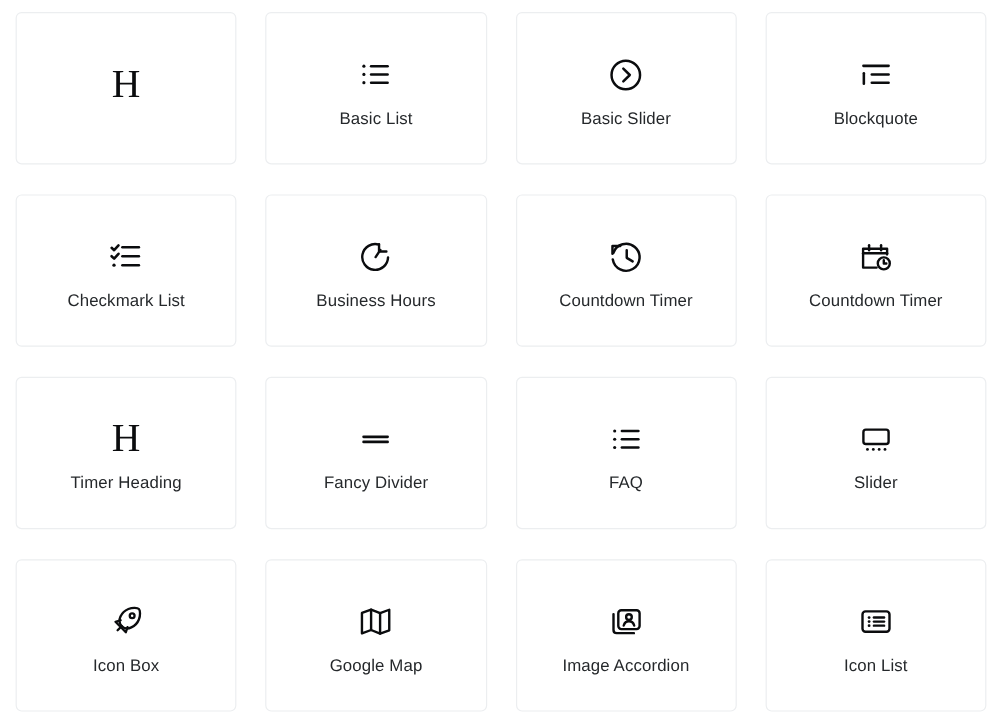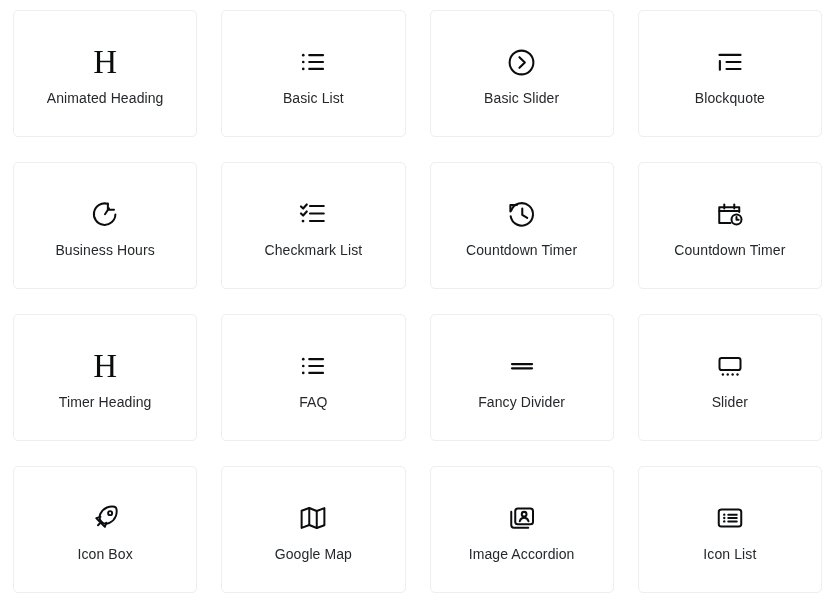--- a/index.html
+++ b/index.html
@@ -70,21 +70,20 @@
 </style>
 </head>
 <body>
 
 <div id="widget-grid">
 
   <div class="widget-card">
     <div class="widget-icon">
       <span class="glyph-h">H</span>
     </div>
-    <div class="widget-label">Animated Heading</div>
   </div>
 
   <div class="widget-card">
     <div class="widget-icon">
       <svg width="30" height="30" viewBox="0 0 24 24" fill="none" stroke="currentColor" stroke-width="1.7" stroke-linecap="round">
         <circle cx="4.2" cy="6.5" r="1.05" fill="currentColor" stroke="none"></circle>
         <circle cx="4.2" cy="12" r="1.05" fill="currentColor" stroke="none"></circle>
         <circle cx="4.2" cy="17.5" r="1.05" fill="currentColor" stroke="none"></circle>
         <line x1="9" y1="6.5" x2="20" y2="6.5"></line>
         <line x1="9" y1="12" x2="20" y2="12"></line>
@@ -111,45 +110,45 @@
         <line x1="3.9" y1="11.2" x2="3.9" y2="18.2"></line>
         <line x1="9.2" y1="12" x2="20.4" y2="12"></line>
         <line x1="9.2" y1="17.6" x2="20.4" y2="17.6"></line>
       </svg>
     </div>
     <div class="widget-label">Blockquote</div>
   </div>
 
   <div class="widget-card">
     <div class="widget-icon">
-      <svg width="30" height="30" viewBox="0 0 24 24" fill="none" stroke="currentColor" stroke-width="1.6" stroke-linecap="round" stroke-linejoin="round">
-        <path d="M14.2 3.9 A8.6 8.6 0 1 0 20.3 12.4"></path>
-        <polyline points="14.3,3.6 14.3,8.5 19.2,8.5" fill="none"></polyline>
-        <line x1="12" y1="12.2" x2="15.2" y2="7.4"></line>
-      </svg>
-    </div>
-    <div class="widget-label">Business Hours</div>
-  </div>
-
-  <div class="widget-card">
-    <div class="widget-icon">
       <svg width="30" height="30" viewBox="0 0 24 24" fill="none" stroke="currentColor" stroke-width="1.7" stroke-linecap="round" stroke-linejoin="round">
         <polyline points="2.4,6.0 4.1,7.6 7.0,4.4"></polyline>
         <polyline points="2.4,11.6 4.1,13.2 7.0,10.0"></polyline>
         <circle cx="4.0" cy="17.6" r="1.1" fill="currentColor" stroke="none"></circle>
         <line x1="9.6" y1="5.6" x2="20.6" y2="5.6"></line>
         <line x1="9.6" y1="11.6" x2="20.6" y2="11.6"></line>
         <line x1="9.6" y1="17.6" x2="20.6" y2="17.6"></line>
       </svg>
     </div>
     <div class="widget-label">Checkmark List</div>
   </div>
 
   <div class="widget-card">
     <div class="widget-icon">
+      <svg width="30" height="30" viewBox="0 0 24 24" fill="none" stroke="currentColor" stroke-width="1.6" stroke-linecap="round" stroke-linejoin="round">
+        <path d="M14.2 3.9 A8.6 8.6 0 1 0 20.3 12.4"></path>
+        <polyline points="14.3,3.6 14.3,8.5 19.2,8.5" fill="none"></polyline>
+        <line x1="12" y1="12.2" x2="15.2" y2="7.4"></line>
+      </svg>
+    </div>
+    <div class="widget-label">Business Hours</div>
+  </div>
+
+  <div class="widget-card">
+    <div class="widget-icon">
       <svg width="31" height="31" viewBox="0 0 24 24" fill="none" stroke="currentColor" stroke-width="1.6" stroke-linecap="round" stroke-linejoin="round">
         <path d="M4.0 9.0 A8.7 8.7 0 1 1 3.6 13.3"></path>
         <polyline points="8.4,4.6 3.4,4.6 3.4,9.6"></polyline>
         <polyline points="12.6,7.4 12.6,12.3 16.4,14.6"></polyline>
       </svg>
     </div>
     <div class="widget-label">Countdown Timer</div>
   </div>
 
   <div class="widget-card">
@@ -164,48 +163,48 @@
       </svg>
     </div>
     <div class="widget-label">Countdown Timer</div>
   </div>
 
   <div class="widget-card">
     <div class="widget-icon">
       <span class="glyph-h">H</span>
     </div>
     <div class="widget-label">Timer Heading</div>
+  </div>
+
+  <div class="widget-card">
+    <div class="widget-icon">
+      <svg width="30" height="30" viewBox="0 0 24 24" fill="none" stroke="currentColor" stroke-width="1.8" stroke-linecap="round">
+        <line x1="4.0" y1="10.4" x2="20.0" y2="10.4"></line>
+        <line x1="4.0" y1="13.8" x2="20.0" y2="13.8"></line>
+      </svg>
+    </div>
+    <div class="widget-label">Fancy Divider</div>
   </div>
 
   <div class="widget-card">
     <div class="widget-icon">
       <svg width="30" height="30" viewBox="0 0 24 24" fill="none" stroke="currentColor" stroke-width="1.7" stroke-linecap="round">
         <circle cx="4.2" cy="6.5" r="1.05" fill="currentColor" stroke="none"></circle>
         <circle cx="4.2" cy="12" r="1.05" fill="currentColor" stroke="none"></circle>
         <circle cx="4.2" cy="17.5" r="1.05" fill="currentColor" stroke="none"></circle>
         <line x1="9" y1="6.5" x2="20" y2="6.5"></line>
         <line x1="9" y1="12" x2="20" y2="12"></line>
         <line x1="9" y1="17.5" x2="20" y2="17.5"></line>
       </svg>
     </div>
     <div class="widget-label">FAQ</div>
   </div>
 
   <div class="widget-card">
     <div class="widget-icon">
-      <svg width="30" height="30" viewBox="0 0 24 24" fill="none" stroke="currentColor" stroke-width="1.8" stroke-linecap="round">
-        <line x1="4.0" y1="10.4" x2="20.0" y2="10.4"></line>
-        <line x1="4.0" y1="13.8" x2="20.0" y2="13.8"></line>
-      </svg>
-    </div>
-    <div class="widget-label">Fancy Divider</div>
-  </div>
-
-  <div class="widget-card">
-    <div class="widget-icon">
       <svg width="30" height="30" viewBox="0 0 24 24" fill="none" stroke="currentColor" stroke-width="1.6" stroke-linecap="round" stroke-linejoin="round">
         <rect x="3.6" y="5.6" width="16.8" height="9.6" rx="1.7"></rect>
         <circle cx="6.3" cy="18.8" r="0.95" fill="currentColor" stroke="none"></circle>
         <circle cx="10.2" cy="18.8" r="0.95" fill="currentColor" stroke="none"></circle>
         <circle cx="14.1" cy="18.8" r="0.95" fill="currentColor" stroke="none"></circle>
         <circle cx="18.0" cy="18.8" r="0.95" fill="currentColor" stroke="none"></circle>
       </svg>
     </div>
     <div class="widget-label">Slider</div>
   </div>

